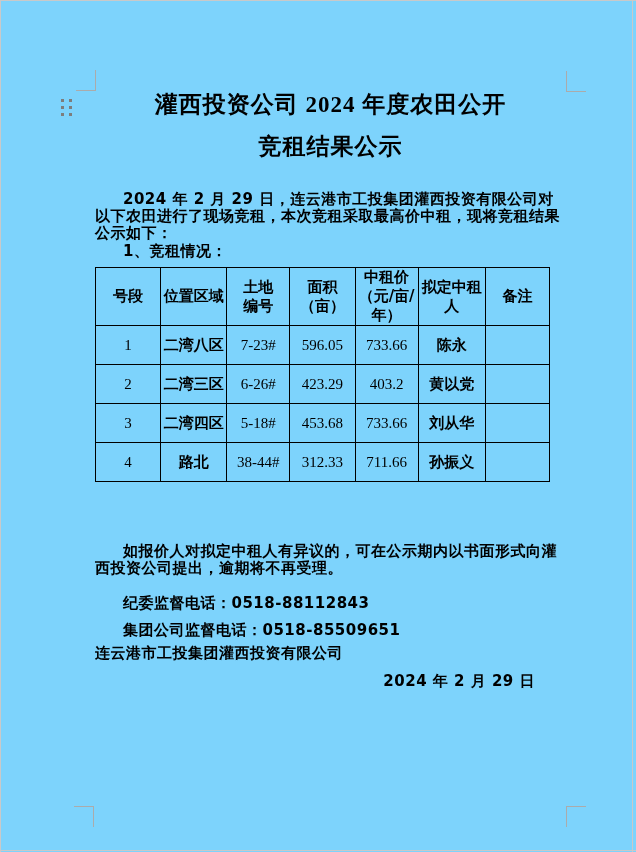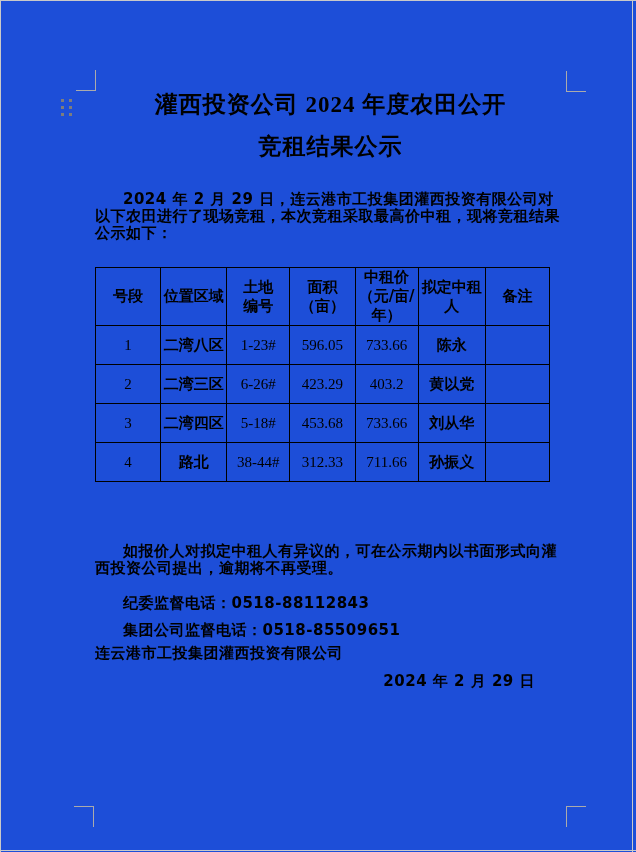--- a/index.html
+++ b/index.html
@@ -1,17 +1,17 @@
 <!DOCTYPE html>
 <html><head>
 <meta charset="utf-8">
 <style>
   html,body { margin:0; padding:0; background:#ffffff; }
   .stage {
-    position:relative; width:636px; height:852px; background:#1d4ed8;
+    position:relative; width:636px; height:852px; background:#7dd3fc;
     overflow:hidden; font-family:"DejaVu Sans","Liberation Sans",sans-serif; color:#000;
   }
   
   .edge { position:absolute; background:#c9c9c9; }
   .edge.top    { left:0; top:0; width:636px; height:1px; }
   .edge.bottom { left:0; top:850px; width:636px; height:1px; }
   .edge.left   { left:0; top:0; width:1px; height:852px; }
   .edge.right  { left:632px; top:0; width:1px; height:852px; }
 
   
@@ -76,20 +76,21 @@
       <i></i>
       <i></i>
   </div>
 
   <div class="title">
     <div>灌西投资公司 2024 年度农田公开</div>
     <div>竞租结果公示</div>
   </div>
 
   <div class="bt indent intro">2024 年 2 月 29 日，连云港市工投集团灌西投资有限公司对以下农田进行了现场竞租，本次竞租采取最高价中租，现将竞租结果公示如下：</div>
+  <div class="bt indent sec1">1、竞租情况：</div>
 
   <table class="bid">
     <colgroup>
       <col style="width:65px">
         <col style="width:66px">
         <col style="width:63px">
       <col style="width:65px">
         <col style="width:63px">
         <col style="width:67px">
       <col style="width:64px">
@@ -102,21 +103,21 @@
           <th class="c3">面积（亩）</th>
           <th class="c4">中租价（元/亩/年）</th>
           <th class="c5">拟定中租人</th>
           <th class="c6">备注</th>
         </tr>
     </thead>
     <tbody>
         <tr>
           <td class="c0 ascii">1</td>
           <td class="c1">二湾八区</td>
-          <td class="c2 ascii">1-23#</td>
+          <td class="c2 ascii">7-23#</td>
           <td class="c3 ascii">596.05</td>
           <td class="c4 ascii">733.66</td>
           <td class="c5">陈永</td>
           <td class="c6 ascii"></td>
         </tr>
         <tr>
           <td class="c0 ascii">2</td>
           <td class="c1">二湾三区</td>
           <td class="c2 ascii">6-26#</td>
           <td class="c3 ascii">423.29</td>

